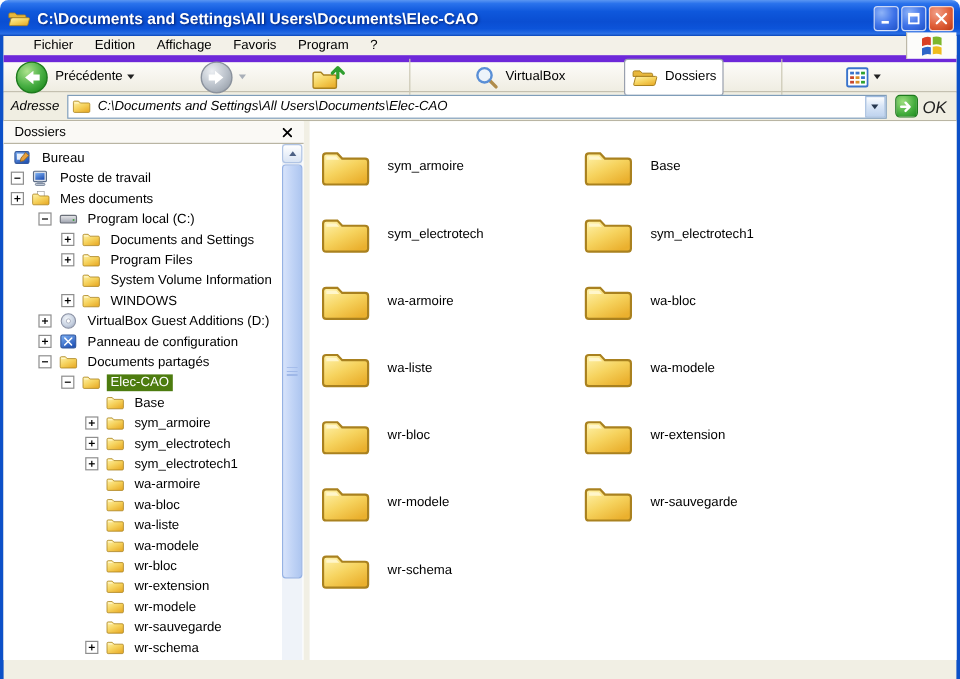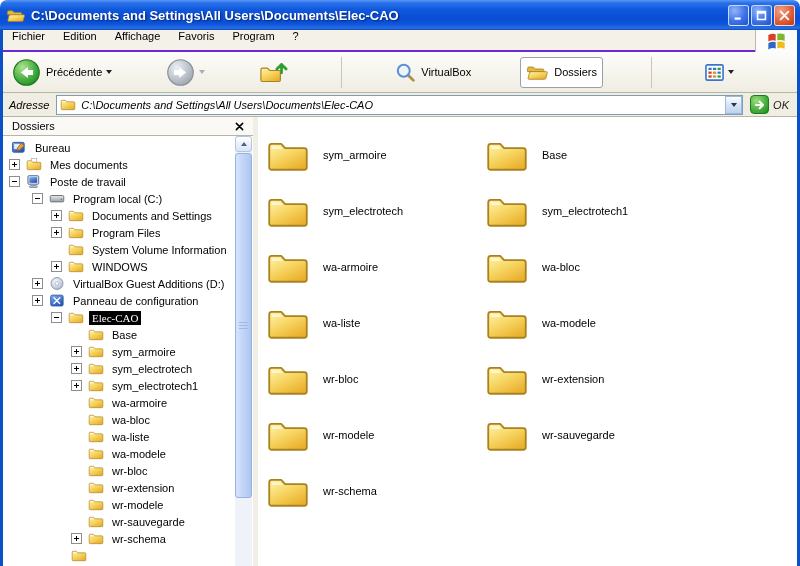--- a/index.html
+++ b/index.html
@@ -14,27 +14,27 @@
   .winbtn{width:21px;height:21px;border-radius:3px;border:1px solid rgba(255,255,255,.75);margin-left:2px;
     display:flex;align-items:center;justify-content:center;}
   .winbtn svg{width:11px;height:11px;}
   .btn-blue{background:radial-gradient(circle at 30% 25%,#8FB4F8,#3E72E8 55%,#1F51C8);}
   .btn-red{background:radial-gradient(circle at 30% 25%,#F2A088,#E0603A 55%,#BE3612);}
 
   
   .win-body{height:536px;border-left:3px solid #0C50C8;border-right:3px solid #0C50C8;background:#F1EFE4;}
 
   
-  .menubar{height:22px;display:flex;align-items:flex-start;background:#F3F1E8;border-bottom:2px solid #6d28d9;padding-left:0;}
+  .menubar{height:22px;display:flex;align-items:center;background:#F3F1E8;border-bottom:6px solid #6d28d9;padding-left:16px;}
   .menu-item{font-size:11px;color:#000;display:flex;align-items:center;padding:0 9px;cursor:default;}
   .logo-box{margin-left:auto;width:42px;background:#FCFCFA;border-left:1px solid #BDB9A8;display:flex;align-items:center;justify-content:center;}
   .logo-box svg{width:21px;height:22px;}
 
   
-  .toolbar{height:41px;display:flex;align-items:center;background:linear-gradient(#FDFCF9,#EFEDE2);border-bottom:1px solid #B9B5A3;padding:0 4px;gap:44px;}
+  .toolbar{height:25px;display:flex;align-items:center;background:linear-gradient(#FDFCF9,#EFEDE2);border-bottom:1px solid #B9B5A3;padding:0 4px;gap:44px;}
   .tb-btn{display:flex;align-items:center;height:34px;padding:0 5px;}
   .tb-label{font-size:11px;margin-left:5px;white-space:nowrap;}
   .caret{width:0;height:0;border-left:3px solid transparent;border-right:3px solid transparent;border-top:4px solid #222;margin-left:4px;}
   .caret.dis{border-top-color:#A9AFB8;}
   .tb-sep{width:1px;height:31px;background:#CBC7B4;margin:0 4px;}
   .tb-active{background:#FFF;border:1px solid #99A0AE;border-radius:3px;height:31px;}
   .nav-svg{width:29px;height:29px;}
   .up-svg{width:29px;height:26px;}
   .search-svg{width:21px;height:21px;}
   .views-svg{width:19px;height:19px;}
@@ -44,38 +44,38 @@
   .addressbar{height:24px;display:flex;align-items:center;background:#F0EEE2;border-bottom:1px solid #B9B5A3;padding:0 8px 0 6px;font-style:italic;}
   .addr-label{font-size:11px;margin-right:7px;}
   .combo{flex:1;height:20px;background:#fff;border:1px solid #7F9DB9;display:flex;align-items:center;padding-left:3px;}
   .combo .cfold{width:16px;height:13px;flex:none;}
   .combo-text{font-size:11px;margin-left:5px;flex:1;white-space:nowrap;overflow:hidden;}
   .dd-btn{width:17px;height:18px;margin-left:auto;background:linear-gradient(#FDFEFF,#D9E6F7 45%,#BFD3EE);border:1px solid #9DB9DD;display:flex;align-items:center;justify-content:center;}
   .dd-btn .caret{margin:0;border-top-color:#26374F;}
   .go-btn{width:19px;height:19px;border-radius:4px;margin:0 4px 0 7px;border:1px solid #1E7A1E;
     background:radial-gradient(circle at 32% 28%,#9CDE7E,#43AC3C 60%,#1E8A1E);display:flex;align-items:center;justify-content:center;}
   .go-btn svg{width:12px;height:12px;}
-  .go-label{font-size:11px;color:#222;}
+  .go-label{font-size:14px;color:#222;}
 
   
   .main{display:flex;height:449px;background:#F1EFE4;}
   .folders-pane{width:250px;background:#fff;display:flex;flex-direction:column;position:relative;}
   .pane-header{height:19px;display:flex;align-items:center;padding:0 6px 0 9px;background:#FAF9F5;border-bottom:1px solid #B9B5A3;}
   .pane-title{font-size:11px;flex:1;}
   .pane-close{width:15px;height:15px;display:flex;align-items:center;justify-content:center;}
   .pane-close svg{width:9px;height:9px;}
   .tree{flex:1;overflow:hidden;position:relative;padding-top:3px;}
 
   .trow{height:17px;display:flex;align-items:center;font-size:11px;white-space:nowrap;cursor:default;}
   .exp{position:relative;width:11px;height:11px;border:1px solid #8E8E8E;background:#fff;margin-right:6px;flex:none;}
   .exp::before{content:"";position:absolute;left:2px;top:4px;width:5px;height:1px;background:#000;}
   .exp.plus::after{content:"";position:absolute;left:4px;top:2px;width:1px;height:5px;background:#000;}
   .ticon{width:16px;height:15px;margin-right:5px;flex:none;}
   .tlabel{padding:1px 3px;}
-  .tlabel.sel{background:#000000;color:#fff;font-family:Liberation Serif, serif;}
+  .tlabel.sel{background:#4d7c0f;color:#fff;}
   .lv0{padding-left:8px;}
   .lv1{padding-left:6px;}
   .lv2{padding-left:29px;}
   .lv3{padding-left:48px;} .lv3.noexp{padding-left:65px;}
   .lv4{padding-left:68px;} .lv4.noexp{padding-left:85px;}
 
   
   .vscroll{position:absolute;top:0;right:1px;bottom:0;width:17px;background:#EFF3F9;}
   .vs-up{height:16px;background:linear-gradient(#FFFFFF,#D9E4F4);border:1px solid #B0C4E4;border-radius:3px;display:flex;align-items:center;justify-content:center;}
   .vs-up .tri{width:0;height:0;border-left:3.5px solid transparent;border-right:3.5px solid transparent;border-bottom:4.5px solid #4D6185;}
@@ -328,32 +328,32 @@
           </span>
         </div>
         <div class="tree">
           <div class="trow lv0 noexp">
               <svg class="ticon">
                 <use href="#i-desktop"></use>
               </svg>
               <span class="tlabel">Bureau</span>
             </div>
           <div class="trow lv1">
+              <span class="exp"></span>
+              <svg class="ticon">
+                <use href="#i-computer"></use>
+              </svg>
+              <span class="tlabel">Poste de travail</span>
+            </div>
+          <div class="trow lv1">
               <span class="exp plus"></span>
               <svg class="ticon">
                 <use href="#i-folder-docs"></use>
               </svg>
               <span class="tlabel">Mes documents</span>
-            </div>
-          <div class="trow lv1">
-              <span class="exp"></span>
-              <svg class="ticon">
-                <use href="#i-computer"></use>
-              </svg>
-              <span class="tlabel">Poste de travail</span>
             </div>
           <div class="trow lv2">
               <span class="exp"></span>
               <svg class="ticon">
                 <use href="#i-drive"></use>
               </svg>
               <span class="tlabel">Program local (C:)</span>
             </div>
           <div class="trow lv3">
               <span class="exp plus"></span>
@@ -388,20 +388,27 @@
                 <use href="#i-cd"></use>
               </svg>
               <span class="tlabel">VirtualBox Guest Additions (D:)</span>
             </div>
           <div class="trow lv2">
               <span class="exp plus"></span>
               <svg class="ticon">
                 <use href="#i-cpanel"></use>
               </svg>
               <span class="tlabel">Panneau de configuration</span>
+            </div>
+          <div class="trow lv2">
+              <span class="exp"></span>
+              <svg class="ticon">
+                <use href="#i-folder"></use>
+              </svg>
+              <span class="tlabel">Documents partagés</span>
             </div>
           <div class="trow lv3">
               <span class="exp"></span>
               <svg class="ticon">
                 <use href="#i-folder"></use>
               </svg>
               <span class="tlabel sel">Elec-CAO</span>
             </div>
           <div class="trow lv4 noexp">
               <svg class="ticon">

